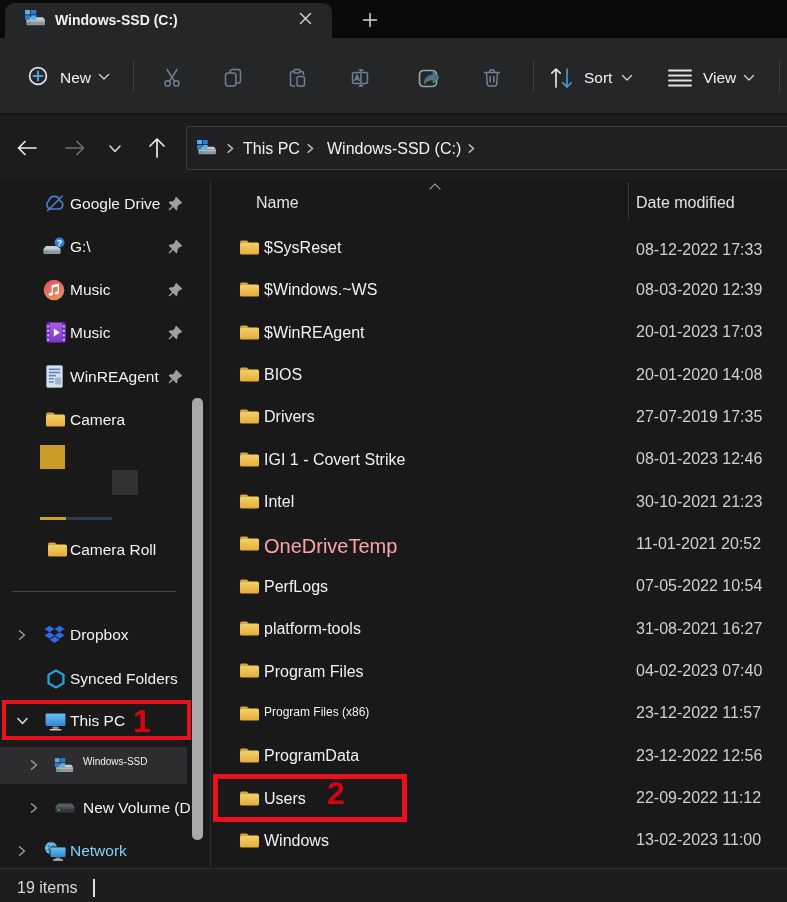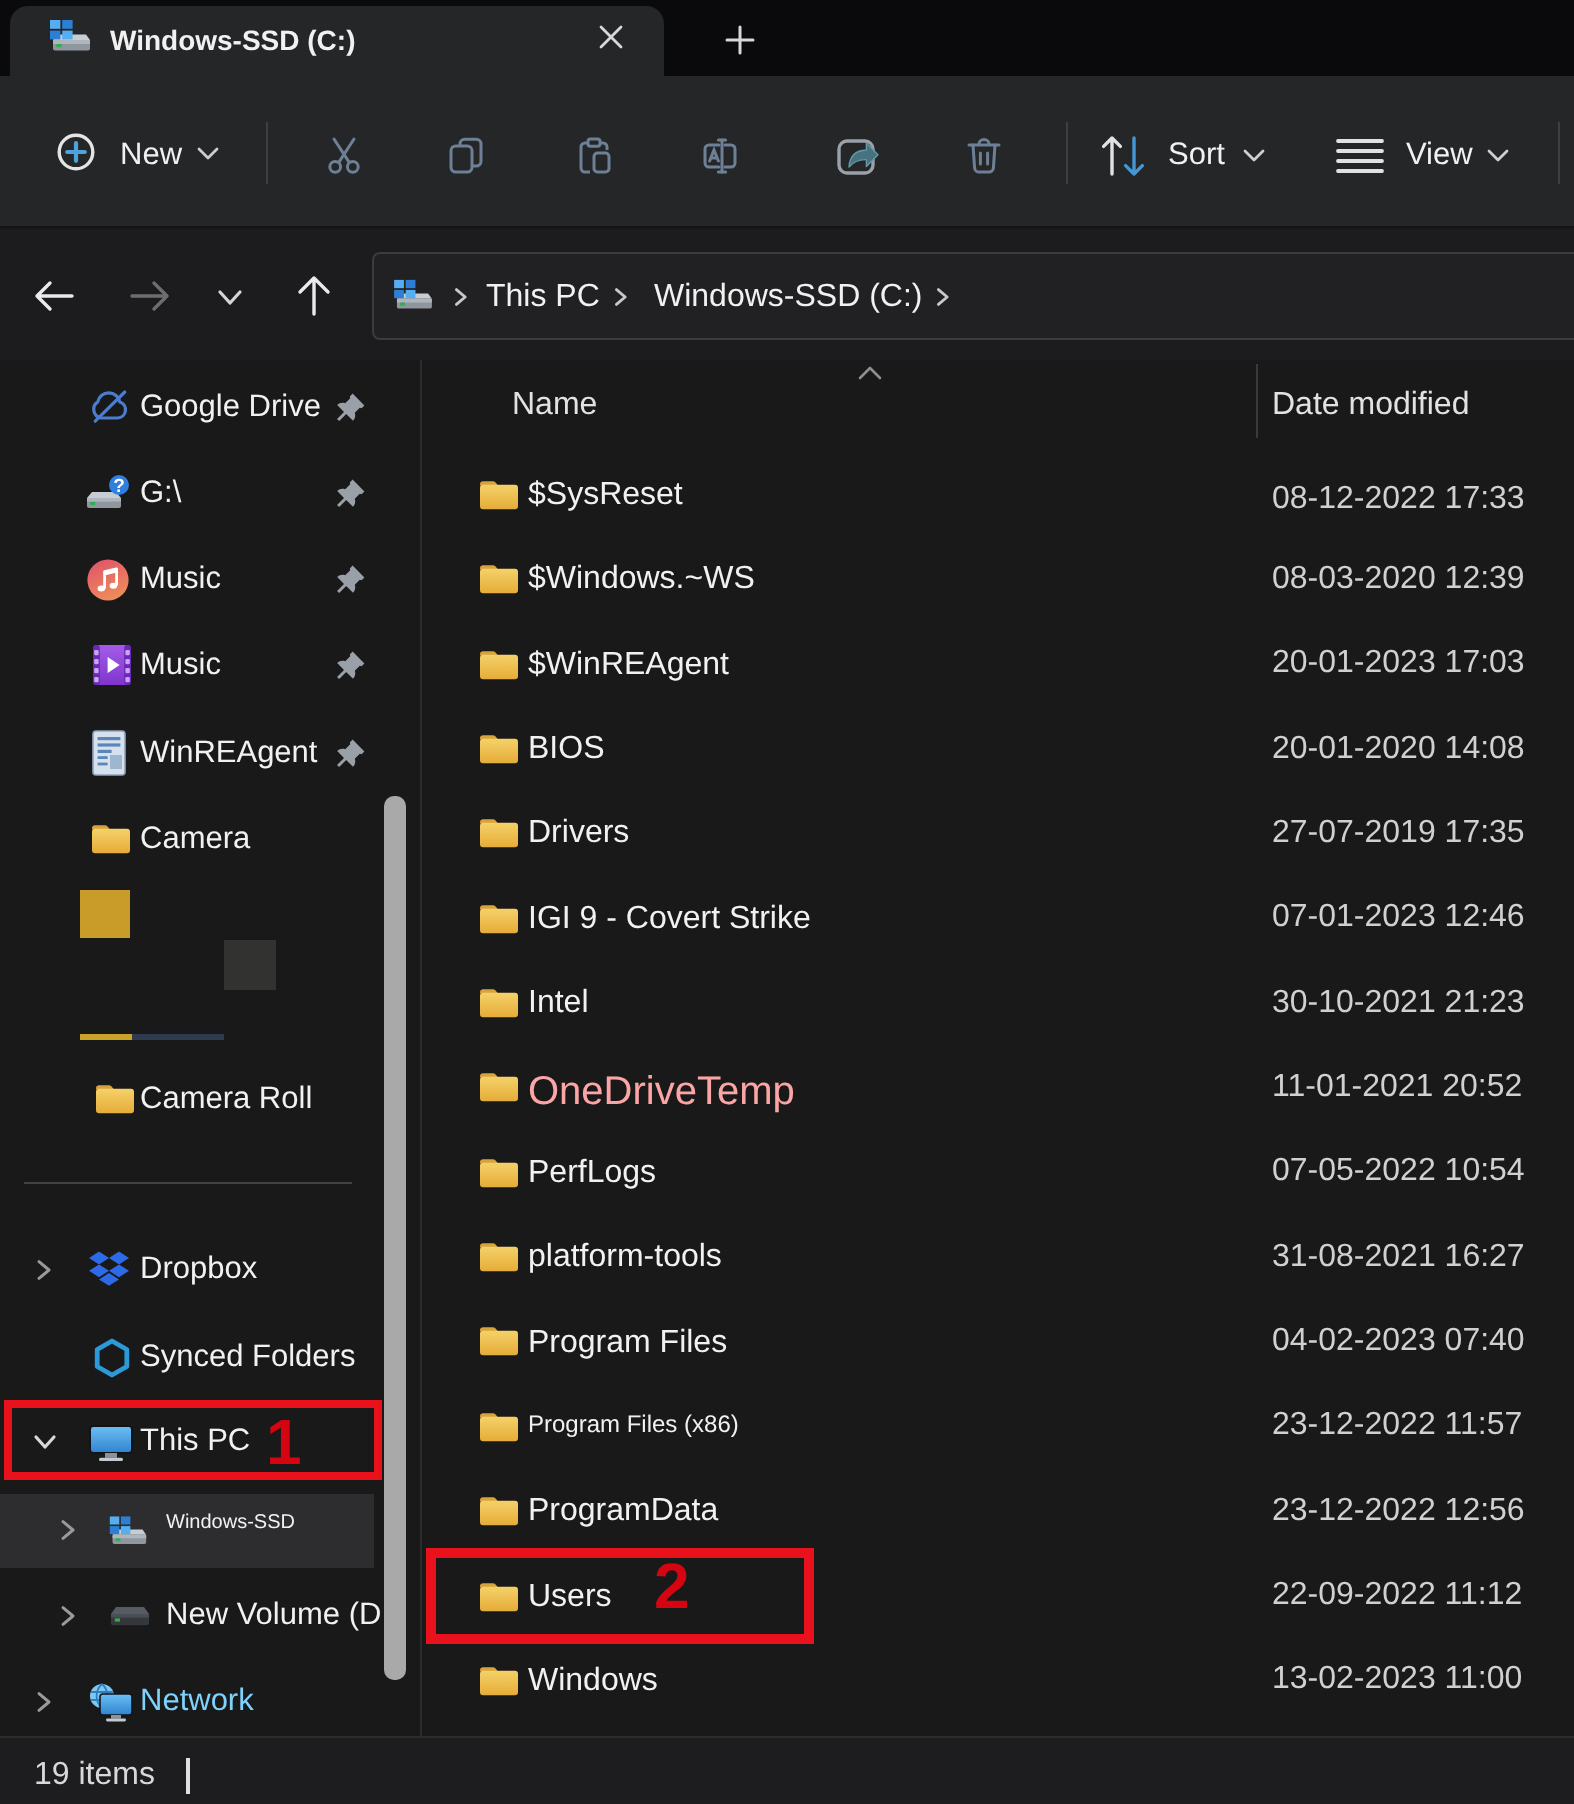--- a/index.html
+++ b/index.html
@@ -348,22 +348,22 @@
 </svg>
   </div>
 <div class="abs" style="left:264px;top:408.4px;color:#f1f1f1;font-size:16px;white-space:nowrap">Drivers</div>
 <div class="abs" style="left:636px;top:407.9px;color:#d0d0d0;font-size:16px;white-space:nowrap">27-07-2019 17:35</div>
 <div class="abs" style="left:239px;top:451px">
     <svg width="21" height="17" viewBox="0 0 21 17">
 <path d="M1 3.2 Q1 1.6 2.6 1.6 L7.4 1.6 Q8.2 1.6 8.8 2.3 L10 3.8 L1 3.8 Z" fill="#d9a33c"></path>
 <rect x="1" y="3.4" width="19" height="12.2" rx="1.6" fill="url(#fg)"></rect>
 </svg>
   </div>
-<div class="abs" style="left:264px;top:450.7px;color:#f1f1f1;font-size:16px;white-space:nowrap">IGI 9 - Covert Strike</div>
-<div class="abs" style="left:636px;top:450.2px;color:#d0d0d0;font-size:16px;white-space:nowrap">07-01-2023 12:46</div>
+<div class="abs" style="left:264px;top:450.7px;color:#f1f1f1;font-size:16px;white-space:nowrap">IGI 1 - Covert Strike</div>
+<div class="abs" style="left:636px;top:450.2px;color:#d0d0d0;font-size:16px;white-space:nowrap">08-01-2023 12:46</div>
 <div class="abs" style="left:239px;top:493px">
     <svg width="21" height="17" viewBox="0 0 21 17">
 <path d="M1 3.2 Q1 1.6 2.6 1.6 L7.4 1.6 Q8.2 1.6 8.8 2.3 L10 3.8 L1 3.8 Z" fill="#d9a33c"></path>
 <rect x="1" y="3.4" width="19" height="12.2" rx="1.6" fill="url(#fg)"></rect>
 </svg>
   </div>
 <div class="abs" style="left:264px;top:493.1px;color:#f1f1f1;font-size:16px;white-space:nowrap">Intel</div>
 <div class="abs" style="left:636px;top:492.6px;color:#d0d0d0;font-size:16px;white-space:nowrap">30-10-2021 21:23</div>
 <div class="abs" style="left:239px;top:535px">
     <svg width="21" height="17" viewBox="0 0 21 17">

